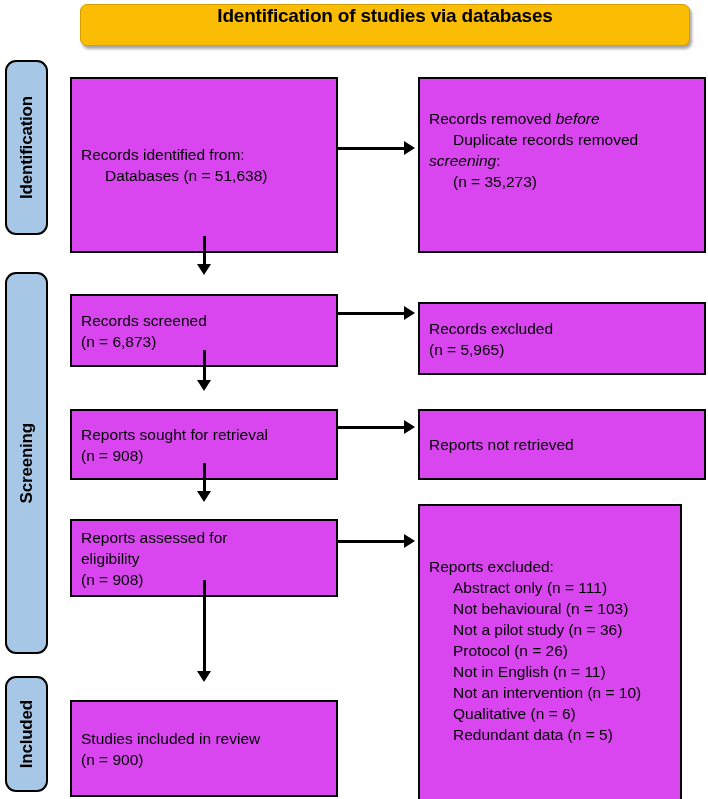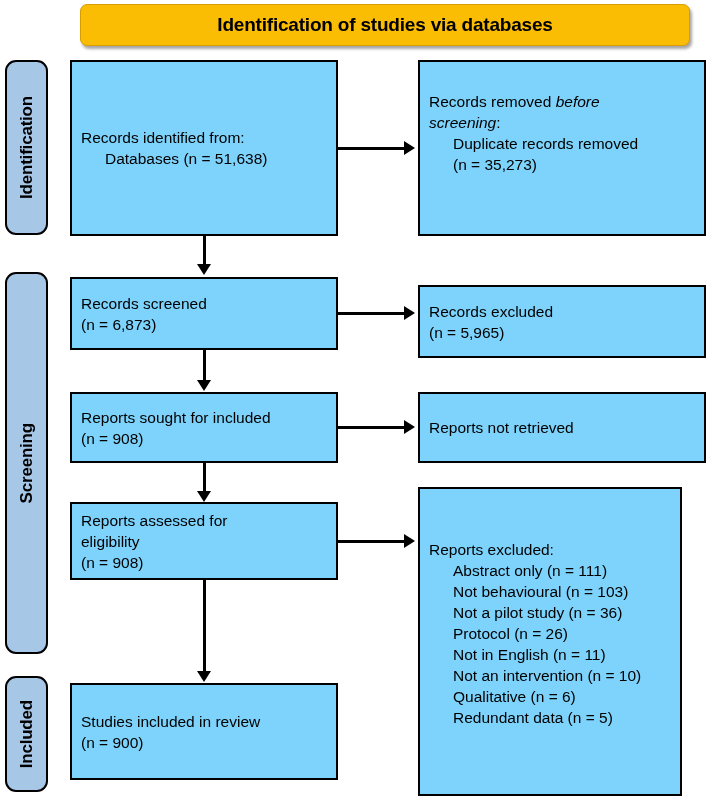--- a/index.html
+++ b/index.html
@@ -25,21 +25,21 @@
     position: absolute;
     left: 80px;
     top: 4px;
     width: 610px;
     height: 42px;
     background: #FBBC04;
     border: 1px solid #D69E00;
     border-radius: 7px;
     box-shadow: 2px 3px 3px rgba(0,0,0,0.35);
     display: flex;
-    align-items: center;
+    align-items: flex-start;
     justify-content: center;
     box-sizing: border-box;
   }
   .banner-text {
     font-size: 19px;
     font-weight: bold;
     letter-spacing: -0.2px;
     color: #000000;
     text-align: center;
   }
@@ -63,27 +63,28 @@
     font-size: 17px;
     font-weight: bold;
     letter-spacing: -0.2px;
     color: #000000;
     white-space: nowrap;
   }
 
   
   .box {
     position: absolute;
-    background: #7dd3fc;
+    background: #d946ef;
     border: 2px solid #000000;
     box-sizing: border-box;
     display: flex;
     flex-direction: column;
     justify-content: center;
     padding: 0 9px;
+    margin-top: 17px;
   }
   .box.top-align {
     justify-content: flex-start;
   }
   .line {
     font-size: 15.5px;
     line-height: 21px;
     color: #000000;
     white-space: nowrap;
   }
@@ -141,22 +142,22 @@
     <span class="stage-text">Included</span>
   </div>
 
   <div class="box" style="left:70px; top:60px; width:268px; height:176px;">
     <div class="line">Records identified from:</div>
     <div class="line indent">Databases (n = 51,638)</div>
   </div>
 
   <div class="box top-align" style="left:418px; top:60px; width:288px; height:176px; padding-top:29px;">
     <div class="line"><span>Records removed </span><span class="it">before</span></div>
+    <div class="line indent">Duplicate records removed</div>
     <div class="line"><span class="it">screening</span><span>:</span></div>
-    <div class="line indent">Duplicate records removed</div>
     <div class="line indent">(n = 35,273)</div>
   </div>
 
   <div class="h-line" style="left:338px; top:147px; width:66px;"></div>
   <div class="arrow-right" style="left:404px; top:141px;"></div>
 
   <div class="v-line" style="left:203px; top:236px; height:28px;"></div>
   <div class="arrow-down" style="left:197px; top:264px;"></div>
 
   <div class="box" style="left:70px; top:277px; width:268px; height:73px;">
@@ -169,21 +170,21 @@
     <div class="line">(n = 5,965)</div>
   </div>
 
   <div class="h-line" style="left:338px; top:312px; width:66px;"></div>
   <div class="arrow-right" style="left:404px; top:306px;"></div>
 
   <div class="v-line" style="left:203px; top:350px; height:30px;"></div>
   <div class="arrow-down" style="left:197px; top:380px;"></div>
 
   <div class="box" style="left:70px; top:392px; width:268px; height:71px;">
-    <div class="line">Reports sought for included</div>
+    <div class="line">Reports sought for retrieval</div>
     <div class="line">(n = 908)</div>
   </div>
 
   <div class="box" style="left:418px; top:392px; width:288px; height:71px;">
     <div class="line">Reports not retrieved</div>
   </div>
 
   <div class="h-line" style="left:338px; top:426px; width:66px;"></div>
   <div class="arrow-right" style="left:404px; top:420px;"></div>
 

